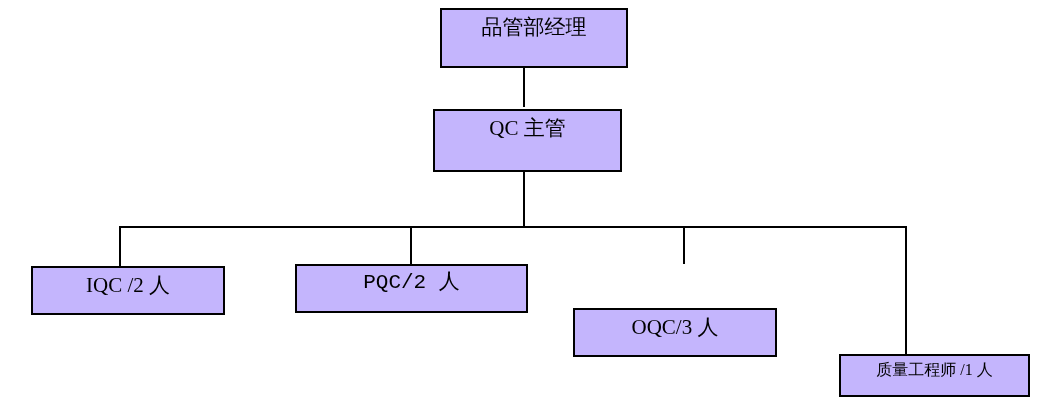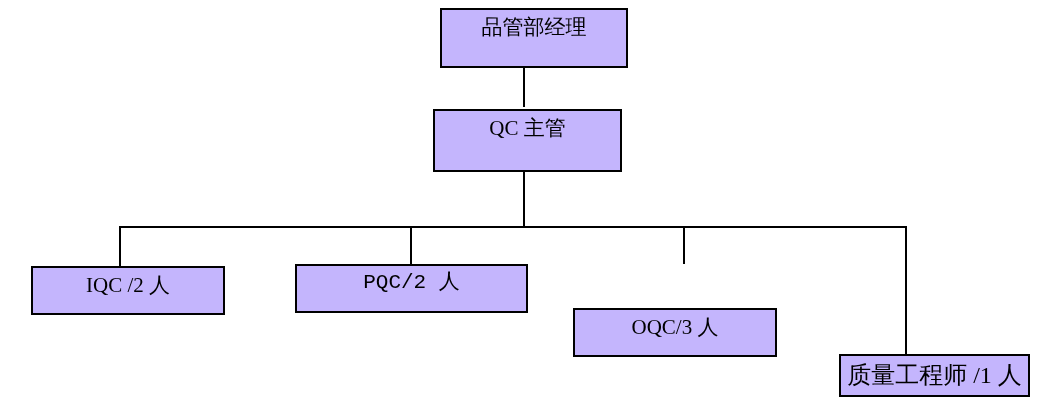--- a/index.html
+++ b/index.html
@@ -21,21 +21,21 @@
     box-sizing: border-box;
     border: 2px solid #000000;
     background: #c4b5fd;
     text-align: center;
     padding-top: 4px;
     font-size: 21px;
     line-height: 1.25;
     white-space: nowrap;
   }
   .node.small {
-    font-size: 24px;
+    font-size: 16px;
   }
   .line {
     position: absolute;
     background: #000000;
   }
 
   
   #node-manager          { left: 440px; top: 8px;   width: 188px; height: 60px; }
   #node-qc-supervisor    { left: 433px; top: 109px; width: 189px; height: 63px; }
   #node-iqc              { left: 23px;  top: 266px; width: 194px; height: 49px; margin-left: 8px; }

